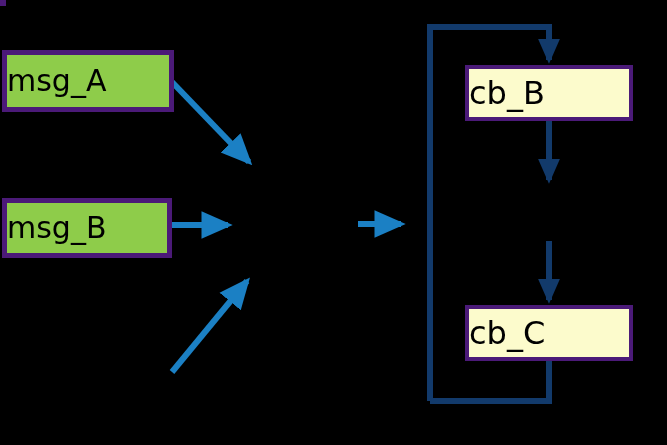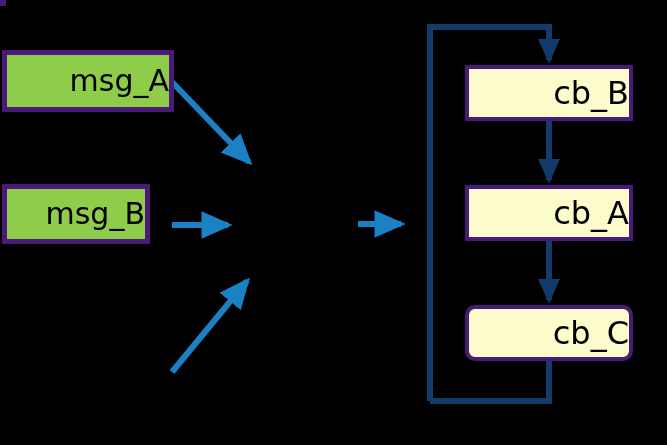--- a/index.html
+++ b/index.html
@@ -20,21 +20,21 @@
     left: 0;
     top: 0;
     width: 667px;
     height: 445px;
   }
   .node-box {
     position: absolute;
     box-sizing: border-box;
     display: flex;
     align-items: center;
-    justify-content: flex-end;
+    justify-content: flex-start;
   }
   .node-label {
     font-size: 30px;
     line-height: 1;
     color: #000000;
     letter-spacing: 0px;
     white-space: nowrap;
     font-family: "DejaVu Sans", sans-serif;
   }
   .msg-box {
@@ -84,30 +84,27 @@
 
     <line x1="549" y1="241" x2="549" y2="300" stroke="#123A6B" stroke-width="6" marker-end="url(#arrow-navy)"></line>
 
     <path d="M 549 361 L 549 401 L 430 401" fill="none" stroke="#123A6B" stroke-width="6"></path>
   </svg>
 
   <div class="node-box msg-box" style="left:2px; top:50px; width:172px; height:62px;">
     <span class="node-label">msg_A</span>
   </div>
 
-  <div class="node-box msg-box" style="left:2px; top:184px; width:148px; height:60px;padding-left:28px;">
+  <div class="node-box msg-box" style="left:2px; top:198px; width:170px; height:60px;">
     <span class="node-label">msg_B</span>
   </div>
 
 
   <div class="node-box cb-box" style="left:465px; top:65px; width:168px; height:56px;">
     <span class="node-label">cb_B</span>
   </div>
 
-  <div class="node-box cb-box" style="left:465px; top:185px; width:168px; height:56px;">
-    <span class="node-label">cb_A</span>
-  </div>
 
-  <div class="node-box cb-box" style="left:465px; top:305px; width:168px; height:56px;border-radius:10px;">
+  <div class="node-box cb-box" style="left:465px; top:305px; width:168px; height:56px;">
     <span class="node-label">cb_C</span>
   </div>
 
 </div>
 
 </body></html>

